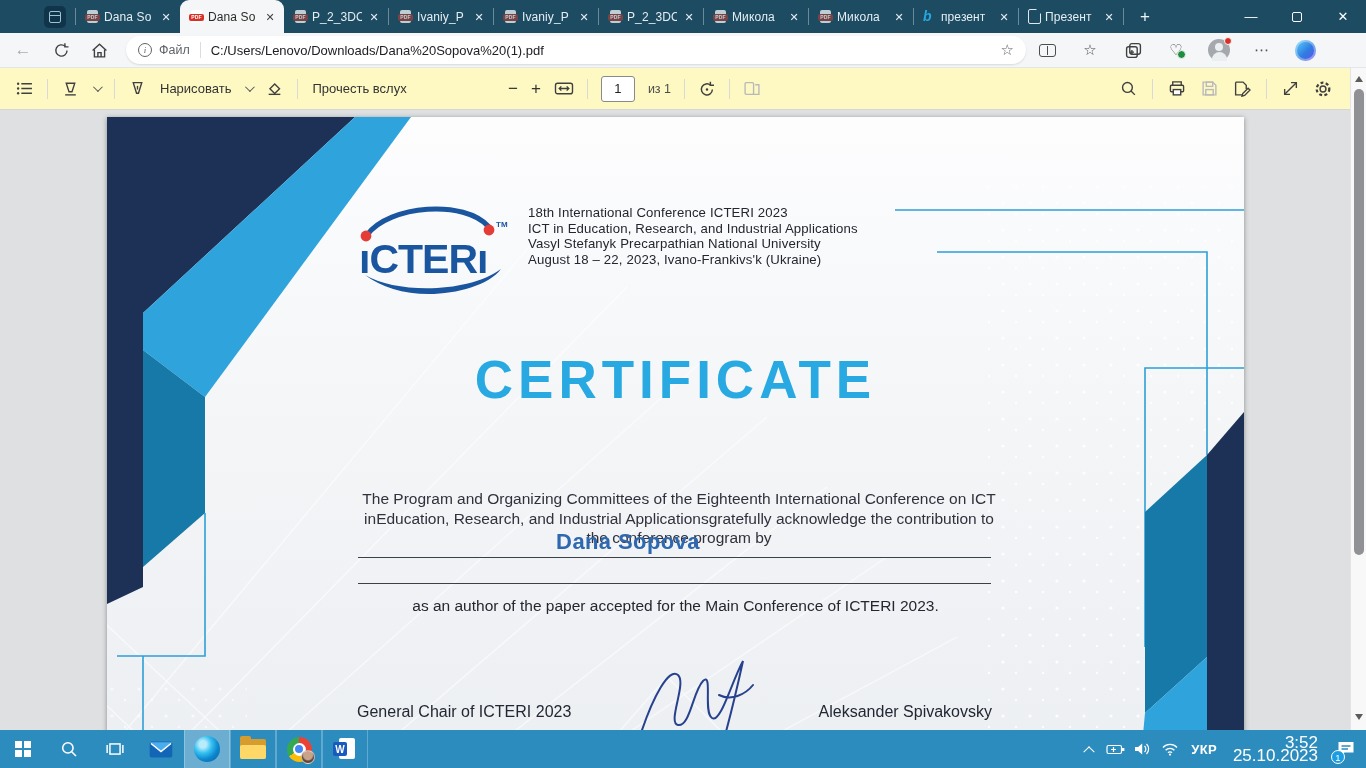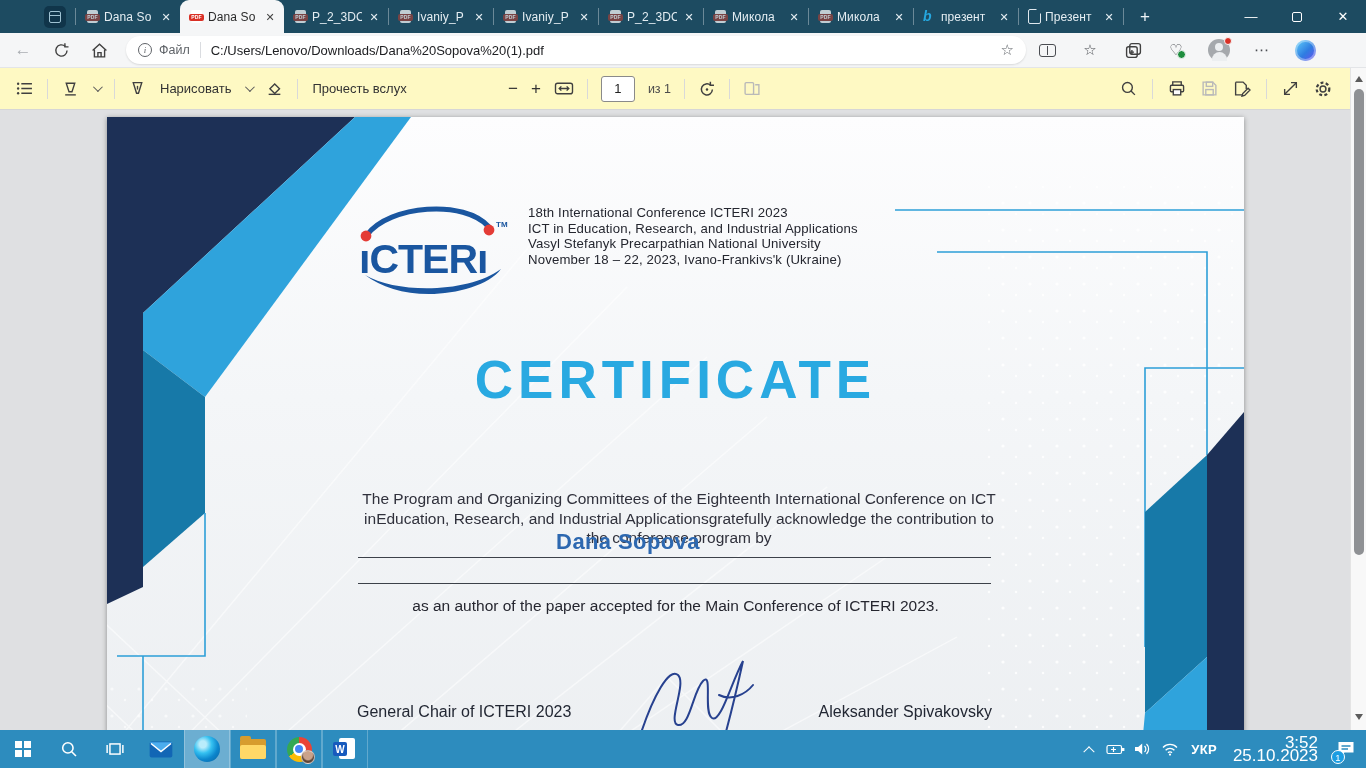--- a/index.html
+++ b/index.html
@@ -431,21 +431,21 @@
       <circle cx="13" cy="37" r="5.4" fill="#e43c36"></circle>
       <circle cx="136" cy="31" r="5.4" fill="#e43c36"></circle>
       <text x="143" y="28" font-size="8" font-weight="bold" fill="#1a56a0">TM</text>
       <path d="M12,76 C44,95 116,94 148,70 C136,86 104,95 76,95 C50,95 28,88 12,76 Z" fill="#1a56a0"></path>
     </svg>
 
     <div class="cert-el hdr-text">
       <div>18th International Conference ICTERI 2023</div>
       <div>ICT in Education, Research, and Industrial Applications</div>
       <div>Vasyl Stefanyk Precarpathian National University</div>
-      <div>November 18 – 22, 2023, Ivano-Frankivs'k (Ukraine)</div>
+      <div>August 18 – 22, 2023, Ivano-Frankivs'k (Ukraine)</div>
     </div>
 
     <div class="cert-el cert-title">CERTIFICATE</div>
     <div class="cert-el cert-body">The Program and Organizing Committees of the Eighteenth International Conference on ICT inEducation, Research, and Industrial Applicationsgratefully acknowledge the contribution to the conference program by</div>
     <div class="cert-el cert-name">Dana Sopova</div>
     <div class="cert-el cline" style="top:440px;"></div>
     <div class="cert-el cline" style="top:466px;"></div>
     <div class="cert-el cert-note">as an author of the paper accepted for the Main Conference of ICTERI 2023.</div>
 
     <svg class="cert-el sigwrap" width="140" height="92" viewBox="0 0 140 92">

